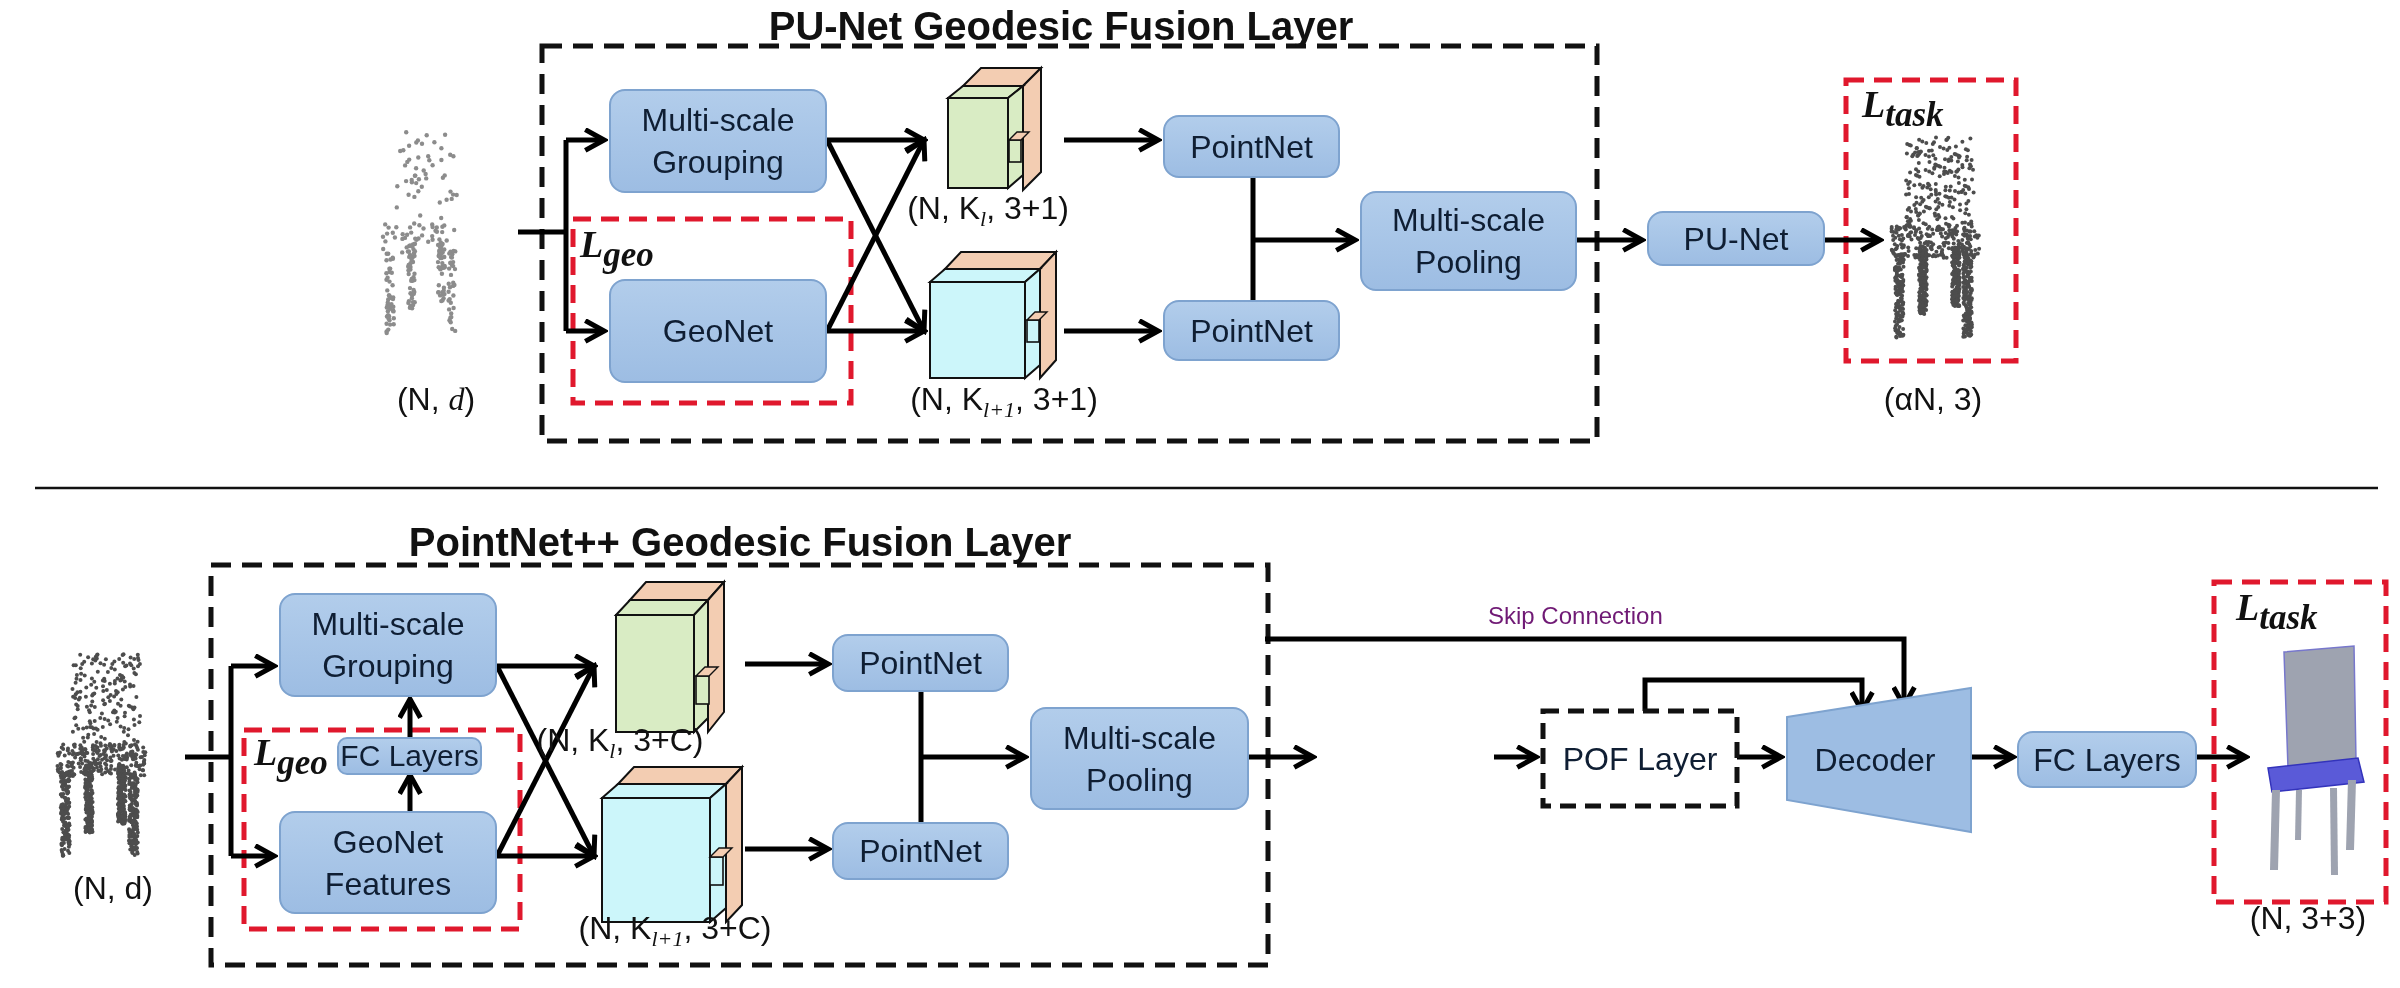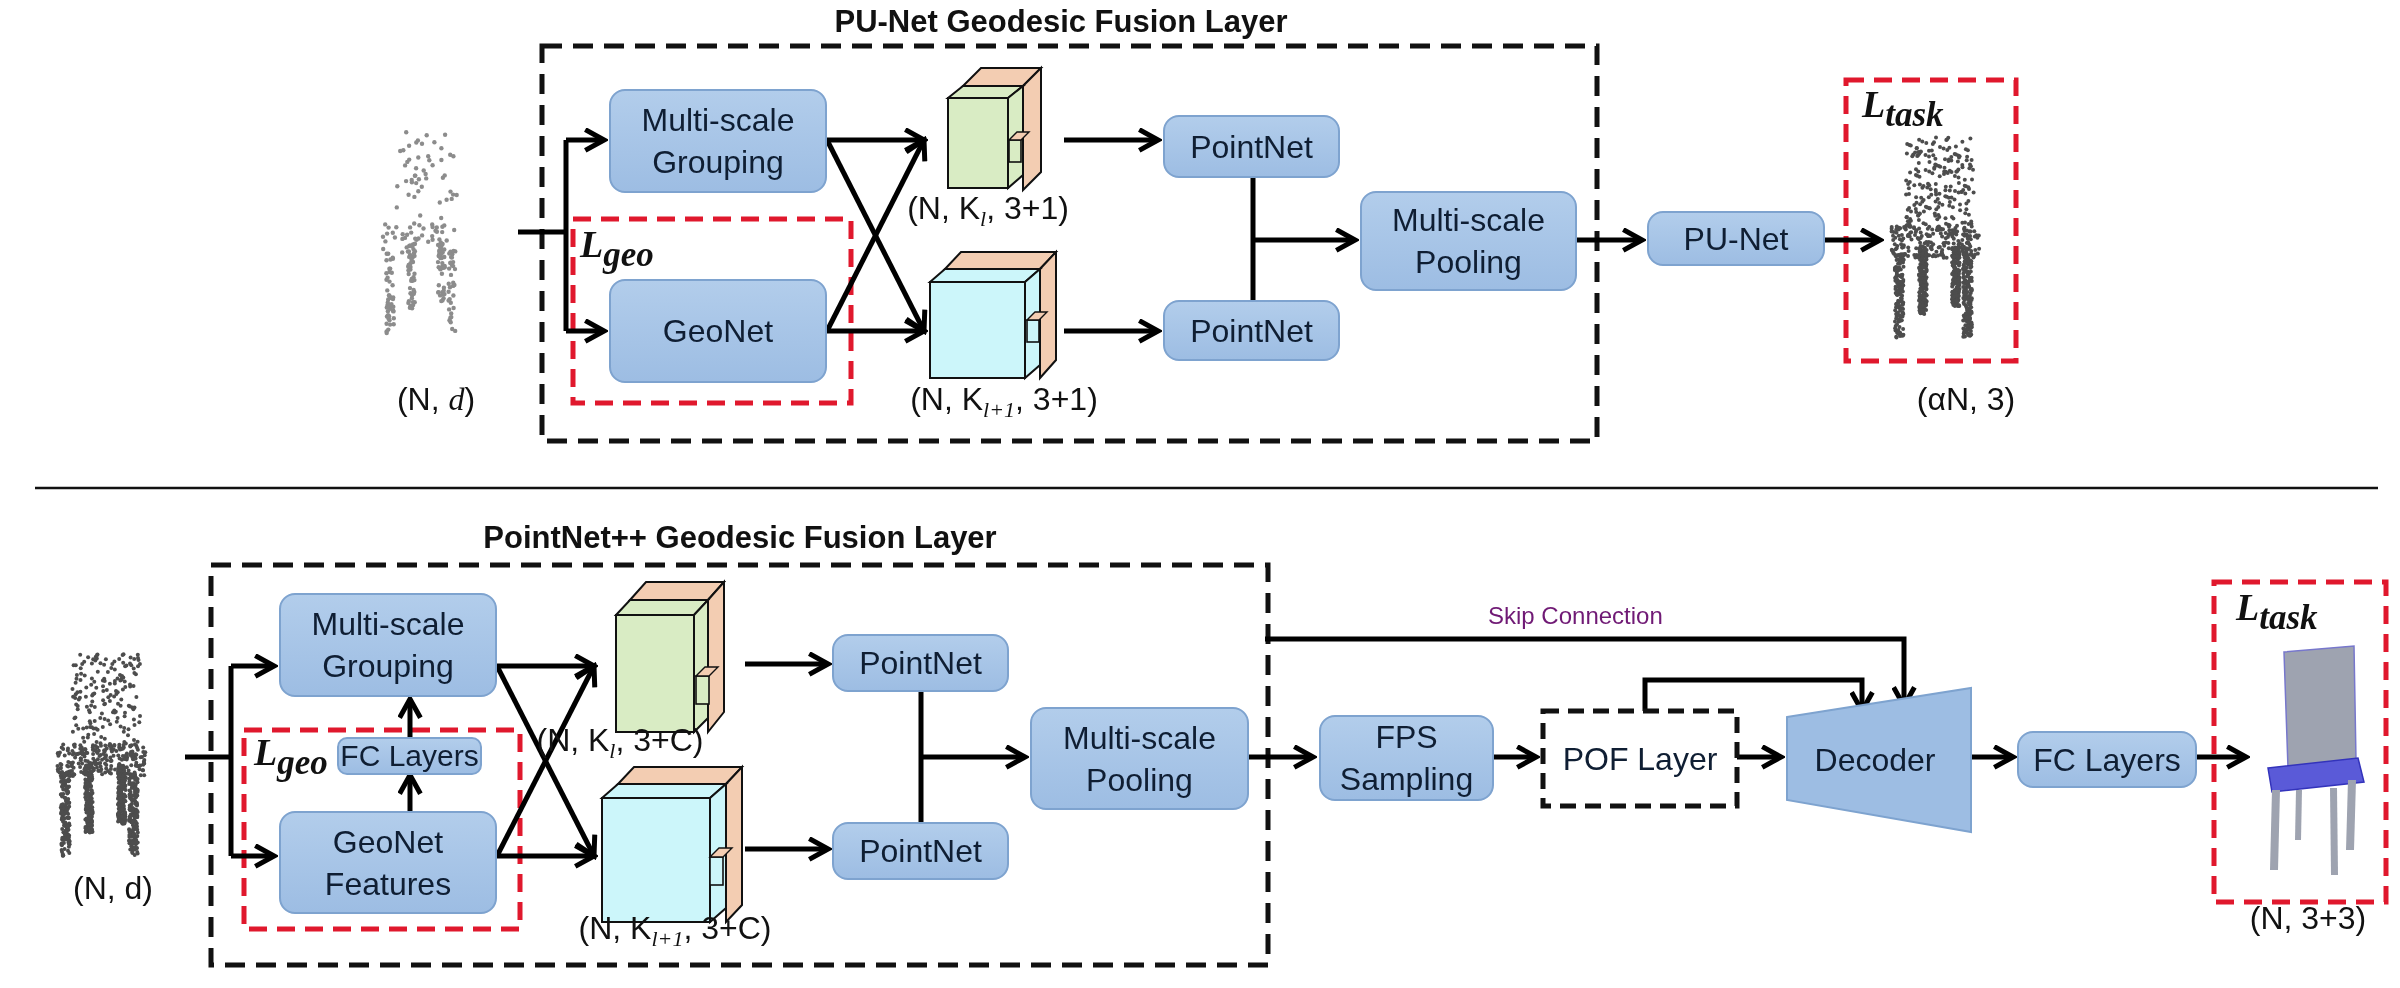--- a/index.html
+++ b/index.html
@@ -1,20 +1,20 @@
 <!DOCTYPE html>
 <html><head>
 <meta charset="utf-8">
 <style>
   html, body { margin:0; padding:0; background:#ffffff; }
   body { width:2400px; height:988px; position:relative; overflow:hidden; font-family:"Liberation Sans", "DejaVu Sans", sans-serif; }
   #stage { position:absolute; left:0; top:0; width:2400px; height:988px; }
   .box { position:absolute; box-sizing:border-box; background:linear-gradient(#b2cdeb, #9dbde3); border:2px solid #7ea3cf; border-radius:16px; color:#0f1e33; display:flex; align-items:center; justify-content:center; text-align:center; font-size:32px; line-height:42px; white-space:pre-line; }
   .txt { position:absolute; color:#701a75; white-space:nowrap; font-size:32px; }
-  .title { position:absolute; font-weight:bold; font-size:31px; color:#111; white-space:nowrap; transform:translateX(-50%); }
+  .title { position:absolute; font-weight:bold; font-size:40px; color:#111; white-space:nowrap; transform:translateX(-50%); }
   .loss { position:absolute; font-family:"Liberation Serif", "DejaVu Serif", serif; font-style:italic; font-weight:bold; color:#111; font-size:38px; white-space:nowrap; }
   .loss sub { font-size:35px; font-weight:bold; }
   .dim { position:absolute; font-size:32px; color:#111; white-space:nowrap; transform:translateX(-50%); }
   .dim sub { font-size:22px; font-family:"Liberation Serif", serif; font-style:italic; }
   .chair { position:absolute; }
   svg.lines { position:absolute; left:0; top:0; }
 </style>
 </head>
 <body>
 
@@ -1506,21 +1506,21 @@
         <circle cx="77.7" cy="122.0" r="2" fill="#4d4d4d"></circle>
         <circle cx="82.4" cy="190.6" r="2" fill="#4d4d4d"></circle>
         <circle cx="66.2" cy="154.4" r="2" fill="#4d4d4d"></circle>
         <circle cx="71.1" cy="99.6" r="2" fill="#4d4d4d"></circle>
         <circle cx="78.7" cy="129.3" r="2" fill="#4d4d4d"></circle>
         <circle cx="38.9" cy="149.6" r="2" fill="#4d4d4d"></circle>
         <circle cx="72.9" cy="151.9" r="2" fill="#4d4d4d"></circle>
         <circle cx="85.8" cy="192.2" r="2" fill="#4d4d4d"></circle>
       </g>
   </svg>
-  <div class="dim" style="left:1933px; top:381px;margin-left:33px;">(αN, 3)</div>
+  <div class="dim" style="left:1933px; top:381px;">(αN, 3)</div>
 
   <div class="title" style="left:740px; top:520px;">PointNet++ Geodesic Fusion Layer</div>
 
   <svg class="chair" style="left:52px; top:650px;" width="120" height="220">
     <g id="denseChairBottom">
         <circle cx="48.2" cy="112.9" r="2" fill="#4d4d4d"></circle>
         <circle cx="72.7" cy="31.5" r="2" fill="#4d4d4d"></circle>
         <circle cx="35.2" cy="136.8" r="2" fill="#4d4d4d"></circle>
         <circle cx="80.8" cy="133.4" r="2" fill="#4d4d4d"></circle>
         <circle cx="62.8" cy="19.5" r="2" fill="#4d4d4d"></circle>
@@ -2633,22 +2633,20 @@
   <div class="dim" style="left:620px; top:722px;"><span>(N, K</span><sub>l</sub><span>, 3+C)</span></div>
   <div class="dim" style="left:675px; top:910px;text-align:center;"><span>(N, K</span><sub>l+1</sub><span>, 3+C)</span></div>
 
   <div class="box" style="left:832px; top:634px; width:177px; height:58px;">PointNet</div>
   <div class="box" style="left:832px; top:822px; width:177px; height:58px;">PointNet</div>
   <div class="box" style="left:1030px; top:707px; width:219px; height:103px;">Multi-scale
 Pooling</div>
 
   <div class="txt" style="left:1488px; top:602px; font-size:24px;">Skip Connection</div>
 
-  <div class="box" style="left:1319px; top:715px; width:175px; height:86px;">FPS
-Sampling</div>
   <div class="box" style="left:1543px; top:711px; width:194px; height:95px; background:transparent; border:none;">POF Layer</div>
   <div class="box" style="left:1787px; top:720px; width:176px; height:80px; background:transparent; border:none;">Decoder</div>
   <div class="box" style="left:2017px; top:731px; width:180px; height:57px;">FC Layers</div>
 
   <div class="loss" style="left:2236px; top:585px;"><span>L</span><sub>task</sub></div>
   <svg class="chair" style="left:2246px; top:640px;" width="126" height="250">
     <g id="meshChair">
         <path d="M38,12 L108,6 L110,120 L42,128 Z" fill="#9ea3b0" stroke="#7777cc" stroke-width="1.5"></path>
         <path d="M22,128 L112,118 L118,142 L26,152 Z" fill="#5a5ad8" stroke="#3333bb" stroke-width="1.5"></path>
         <path d="M26,150 L34,150 L32,230 L24,230 Z" fill="#9ea3b0"></path>

